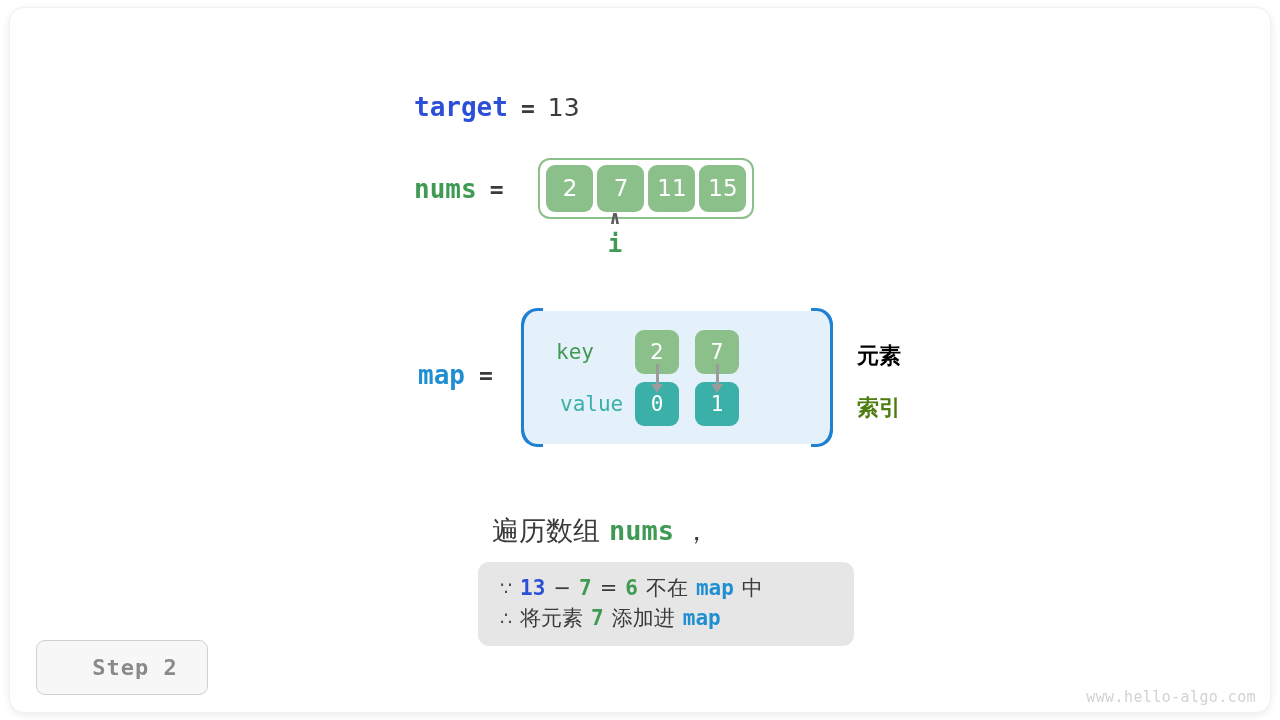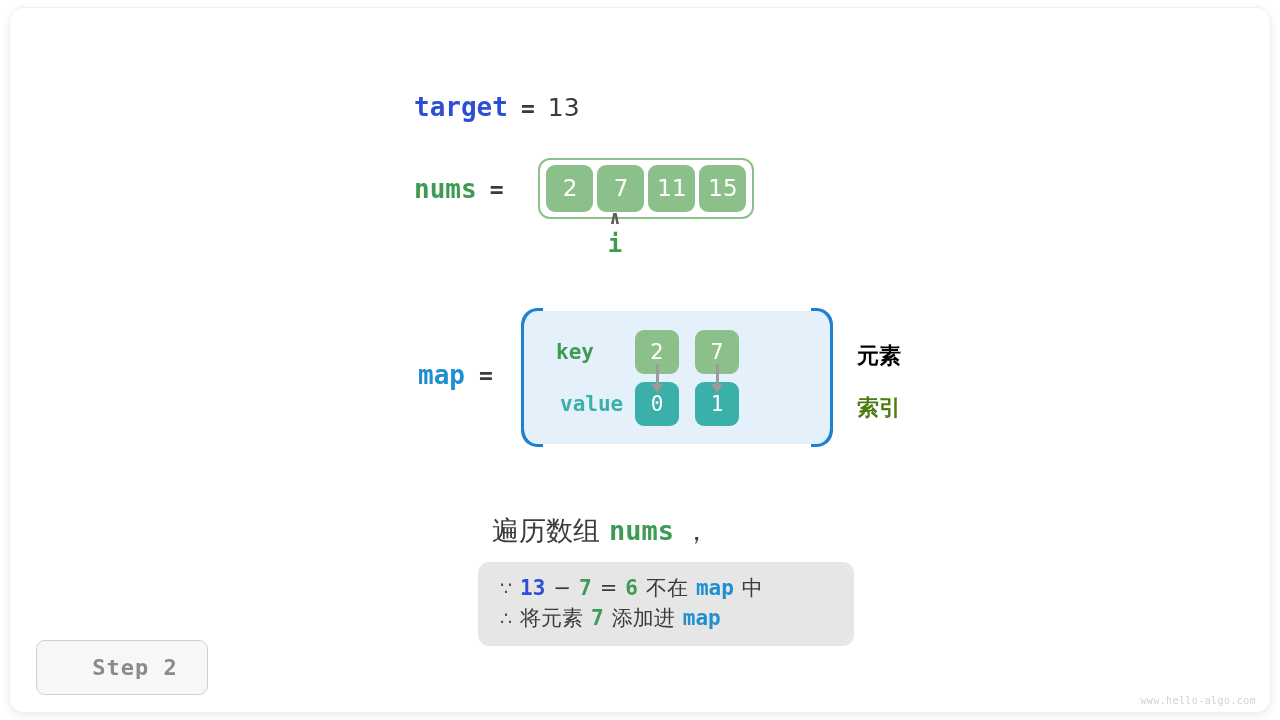--- a/index.html
+++ b/index.html
@@ -186,21 +186,21 @@
     border-right: 3px solid #1f81d2;
     border-bottom-left-radius: 16px;
     border-bottom-right-radius: 16px;
     -webkit-mask-image: linear-gradient(to right, #000 0 22px, transparent 22px calc(100% - 22px), #000 calc(100% - 22px) 100%);
     mask-image: linear-gradient(to right, #000 0 22px, transparent 22px calc(100% - 22px), #000 calc(100% - 22px) 100%);
   }
 
   .map-row-label {
     position: absolute;
     font-family: "DejaVu Sans Mono", monospace;
-    font-weight: bold;
+    font-weight: normal;
     font-size: 21px;
     color: #3f9a53;
     white-space: nowrap;
   }
   #map-key-label { left: 556px; top: 340px; }
   #map-value-label { left: 560px; top: 392px; color: #3ab0a8; }
 
   .kv-cell {
     position: absolute;
     width: 44px;
@@ -318,21 +318,21 @@
     letter-spacing: 1px;
     padding-left: 26px;
   }
 
   
   #watermark {
     position: absolute;
     right: 24px;
     bottom: 14px;
     font-family: "DejaVu Sans Mono", monospace;
-    font-size: 10px;
+    font-size: 15px;
     color: #d2d2d2;
     letter-spacing: 0.4px;
   }
 </style>
 </head>
 <body>
 
 <div id="canvas">
   <div id="frame"></div>
 

